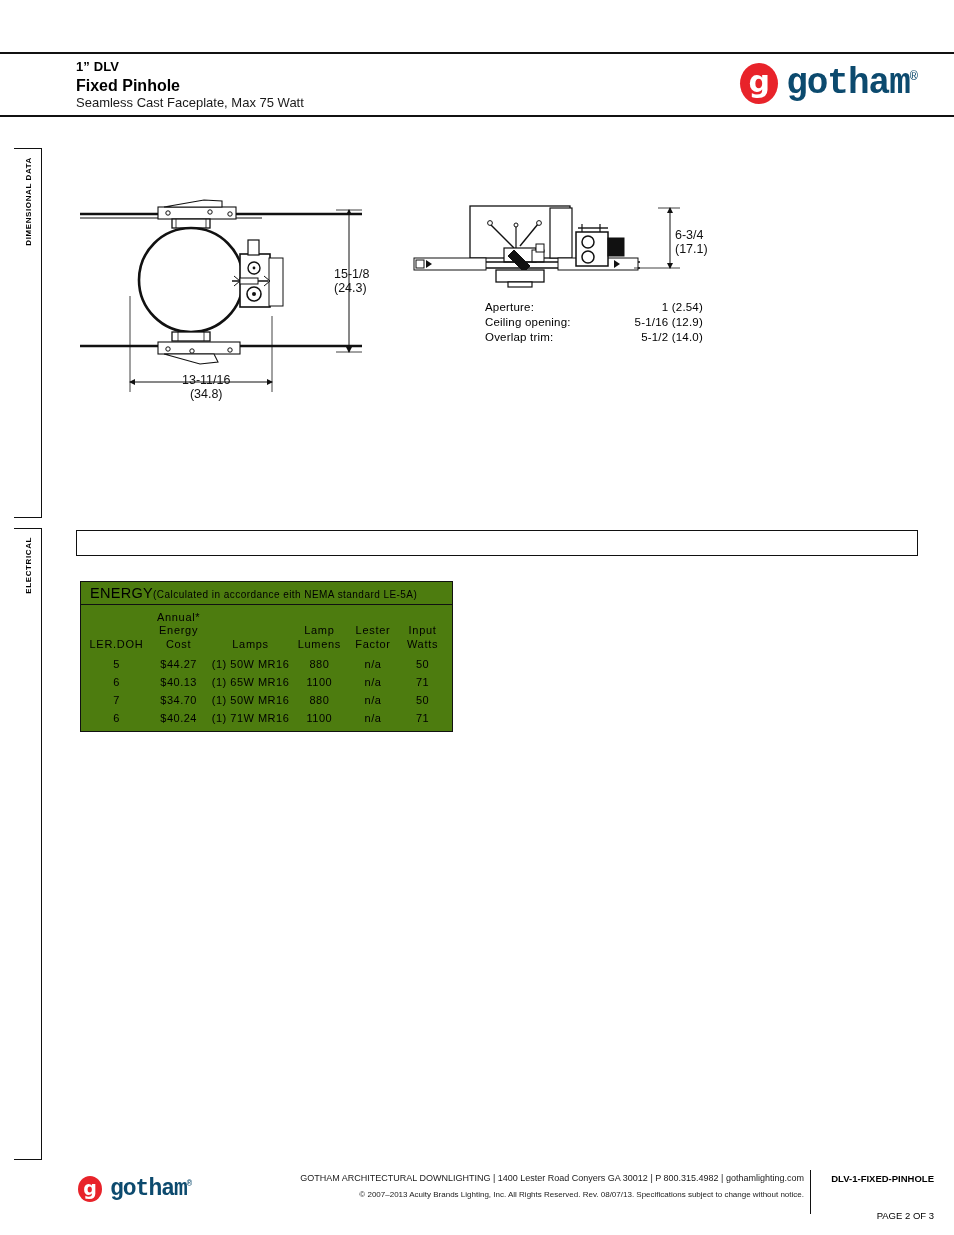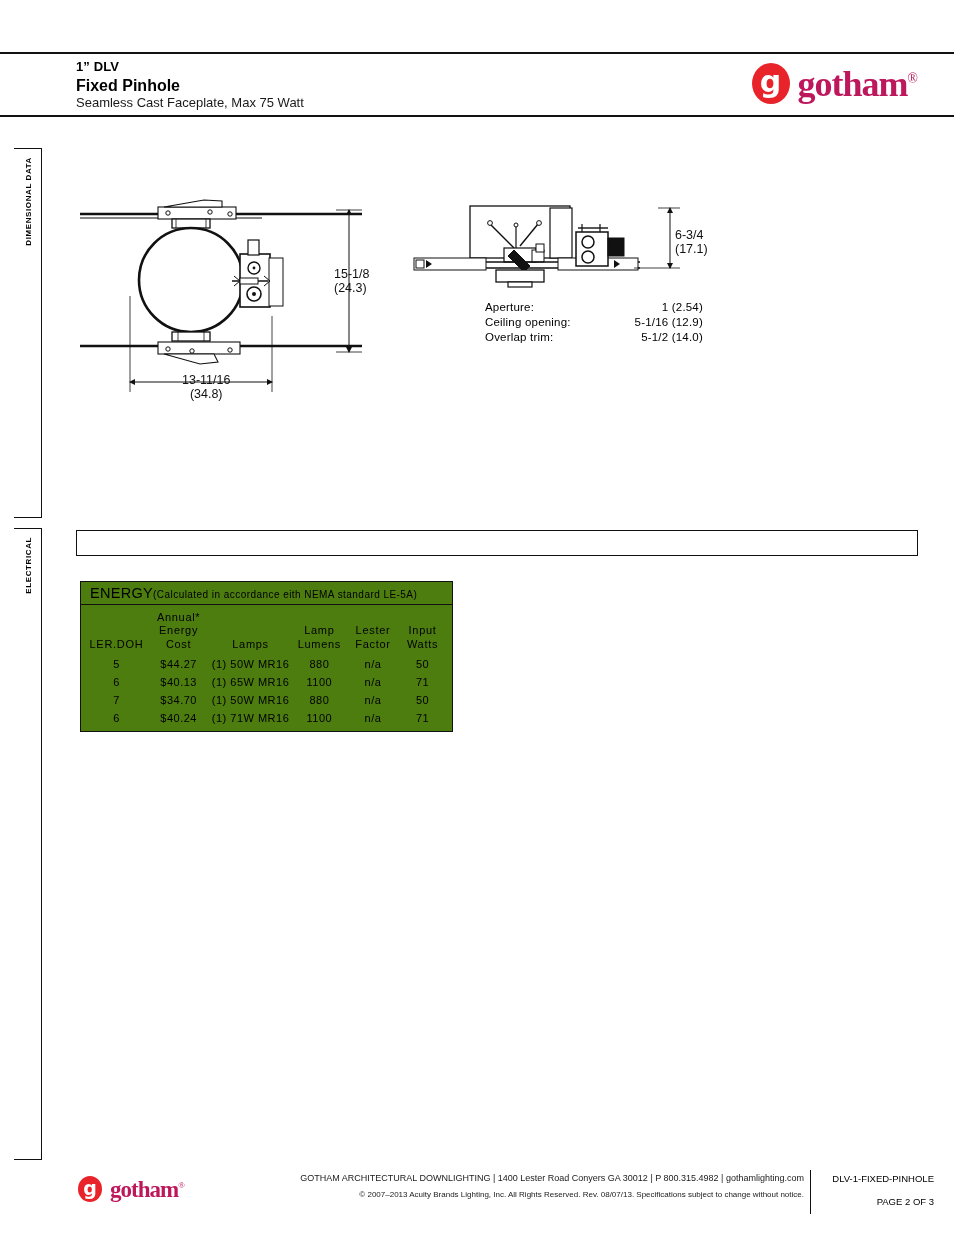--- a/index.html
+++ b/index.html
@@ -66,25 +66,25 @@
     background: #e8232a;
     color: #ffffff;
     display: flex;
     align-items: center;
     justify-content: center;
     font-family: "DejaVu Sans", sans-serif;
     font-weight: bold;
     line-height: 1;
   }
   .logo-word {
-    font-family: Liberation Serif, serif;
+    font-family: Liberation Mono, monospace;
     font-weight: bold;
     letter-spacing: -1px;
     line-height: 1;
-    color: #be185d;
+    color: #0c4a6e;
   }
   .logo-reg {
     font-size: .38em;
     vertical-align: super;
     letter-spacing: 0;
     font-weight: normal;
   }
   .logo-header {
     position: absolute;
     right: 36px; top: 63px;
@@ -251,21 +251,21 @@
   }
   .footer-right {
     position: absolute;
     left: 824px; top: 1174px;
     width: 110px;
     text-align: right;
     font-size: 9.5px;
     line-height: 1.1;
     white-space: nowrap;
   }
-  .footer-right .fr1 { display: block; margin-bottom: 13px; }
+  .footer-right .fr1 { display: block; margin-bottom: 27px; font-weight: bold; }
   .footer-right .fr2 { display: block; }
 </style>
 </head>
 <body>
 
 <div class="page">
 
   <div class="rule-top"></div>
 
   <div class="header-titles">

